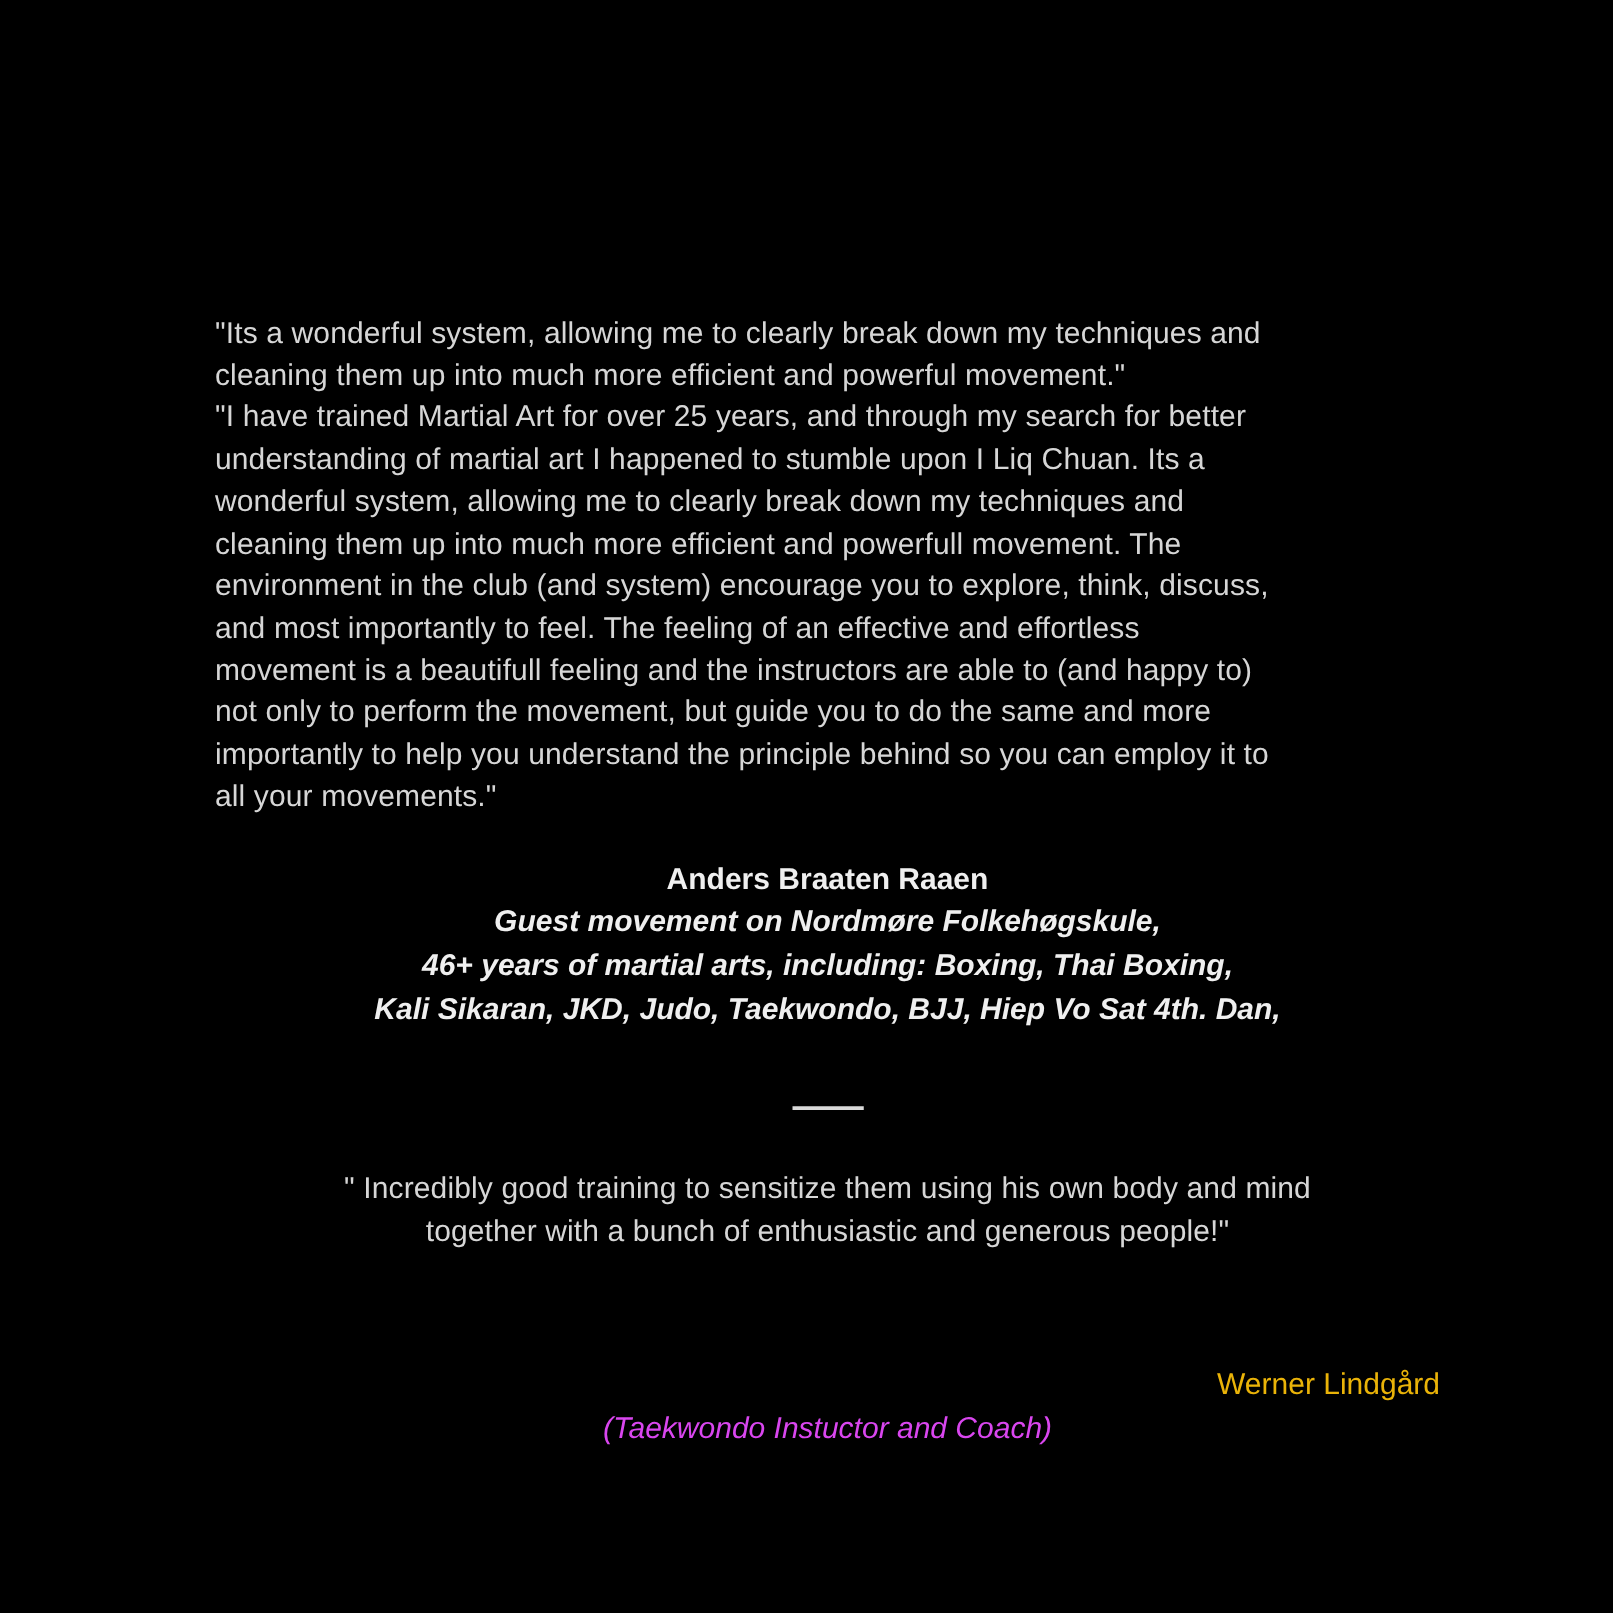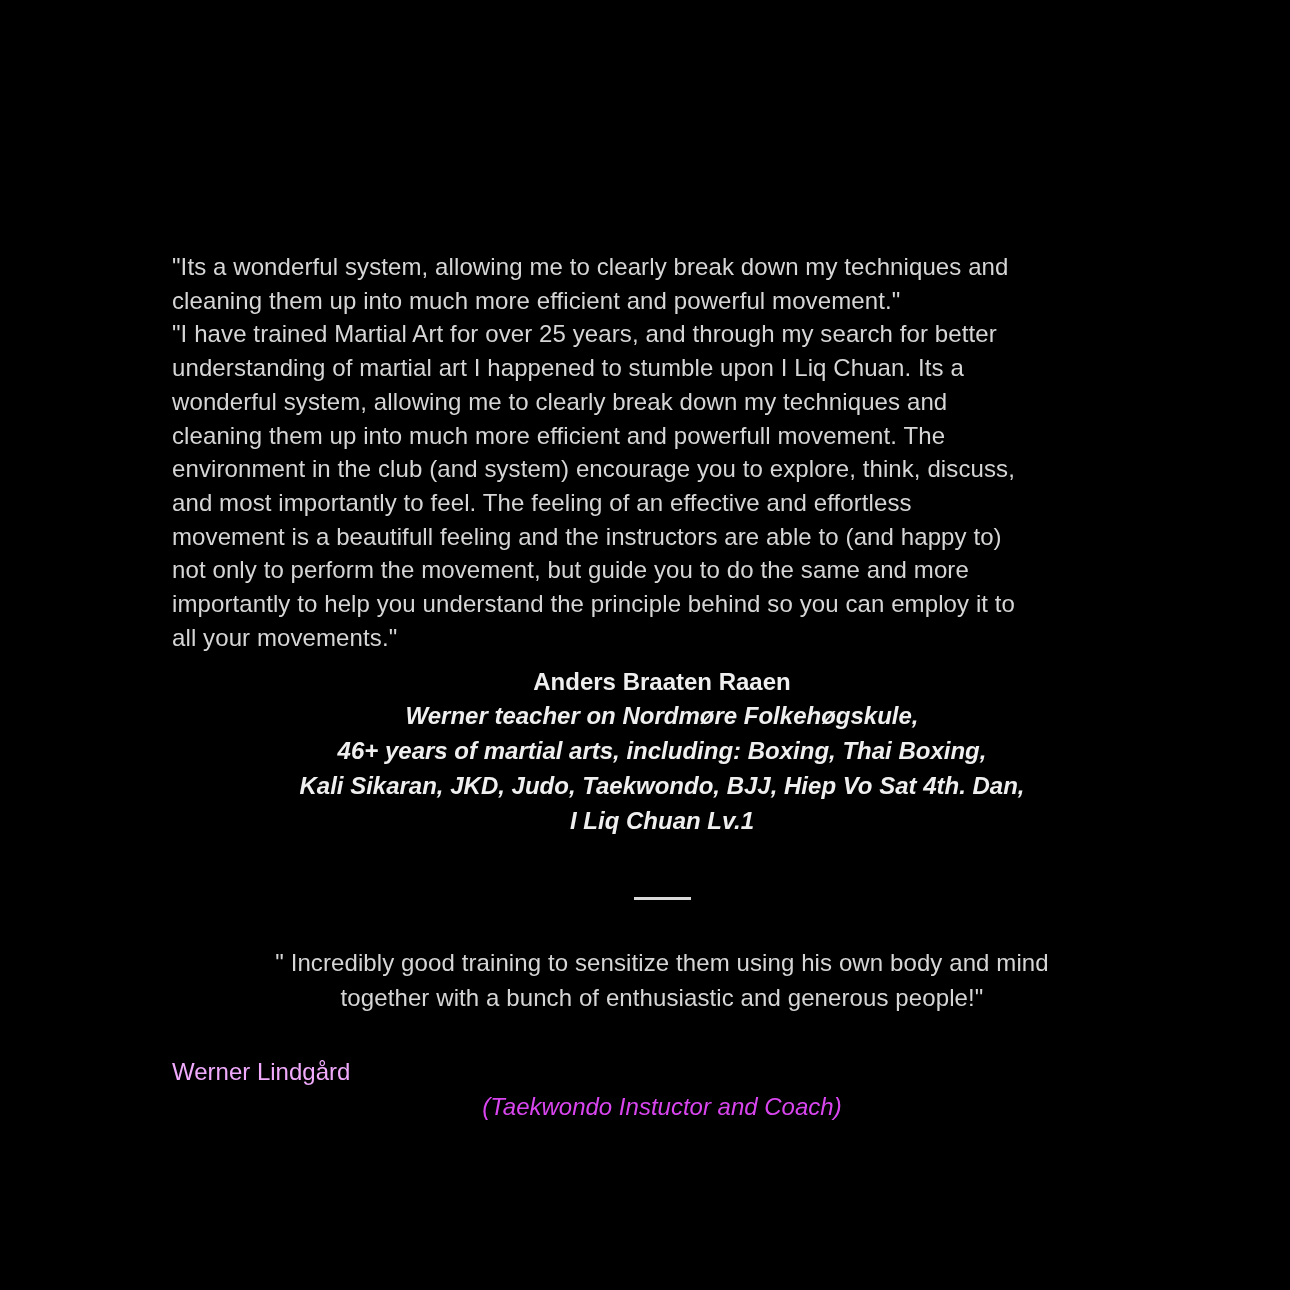--- a/index.html
+++ b/index.html
@@ -23,21 +23,21 @@
   .quote-main {
     margin: 0;
     font-size: 24px;
     line-height: 33.7px;
     color: #d6d6d6;
     text-align: left;
     white-space: pre-line;
     letter-spacing: 0.1px;
   }
   .author-1 {
-    margin-top: 10px;
+    margin-top: 32px;
     text-align: center;
     font-size: 24px;
     line-height: 35px;
     font-weight: bold;
     color: #efefef;
   }
   .credential-line {
     text-align: center;
     font-size: 24px;
     line-height: 34.7px;
@@ -54,25 +54,25 @@
   .quote-secondary {
     margin: 45px 0 0 0;
     text-align: center;
     font-size: 24px;
     line-height: 35px;
     color: #d6d6d6;
     white-space: pre-line;
     letter-spacing: 0.1px;
   }
   .author-2 {
-    margin-top: 39px;
-    text-align: left;
+    margin-top: 87px;
+    text-align: right;
     font-size: 24px;
     line-height: 35px;
-    color: #f0abfc;
+    color: #eab308;
   }
   .author-2-title {
     text-align: center;
     font-size: 24px;
     line-height: 35px;
     font-style: italic;
     color: #d946ef;
   }
 </style>
 </head>
@@ -89,24 +89,23 @@
 environment in the club (and system) encourage you to explore, think, discuss,
 and most importantly to feel. The feeling of an effective and effortless
 movement is a beautifull feeling and the instructors are able to (and happy to)
 not only to perform the movement, but guide you to do the same and more
 importantly to help you understand the principle behind so you can employ it to
 all your movements."</p>
 
   <div class="author-1">Anders Braaten Raaen</div>
 
   <div>
-    <div class="credential-line">Werner teacher on Nordmøre Folkehøgskule,</div>
+    <div class="credential-line">Guest movement on Nordmøre Folkehøgskule,</div>
     <div class="credential-line">46+ years of martial arts, including: Boxing, Thai Boxing,</div>
     <div class="credential-line">Kali Sikaran, JKD, Judo, Taekwondo, BJJ, Hiep Vo Sat 4th. Dan,</div>
-    <div class="credential-line">I Liq Chuan Lv.1</div>
   </div>
 
   <div class="divider"></div>
 
   <p class="quote-secondary">" Incredibly good training to sensitize them using his own body and mind
 together with a bunch of enthusiastic and generous people!"</p>
 
   <div class="author-2">Werner Lindgård</div>
 
   <div class="author-2-title">(Taekwondo Instuctor and Coach)</div>

